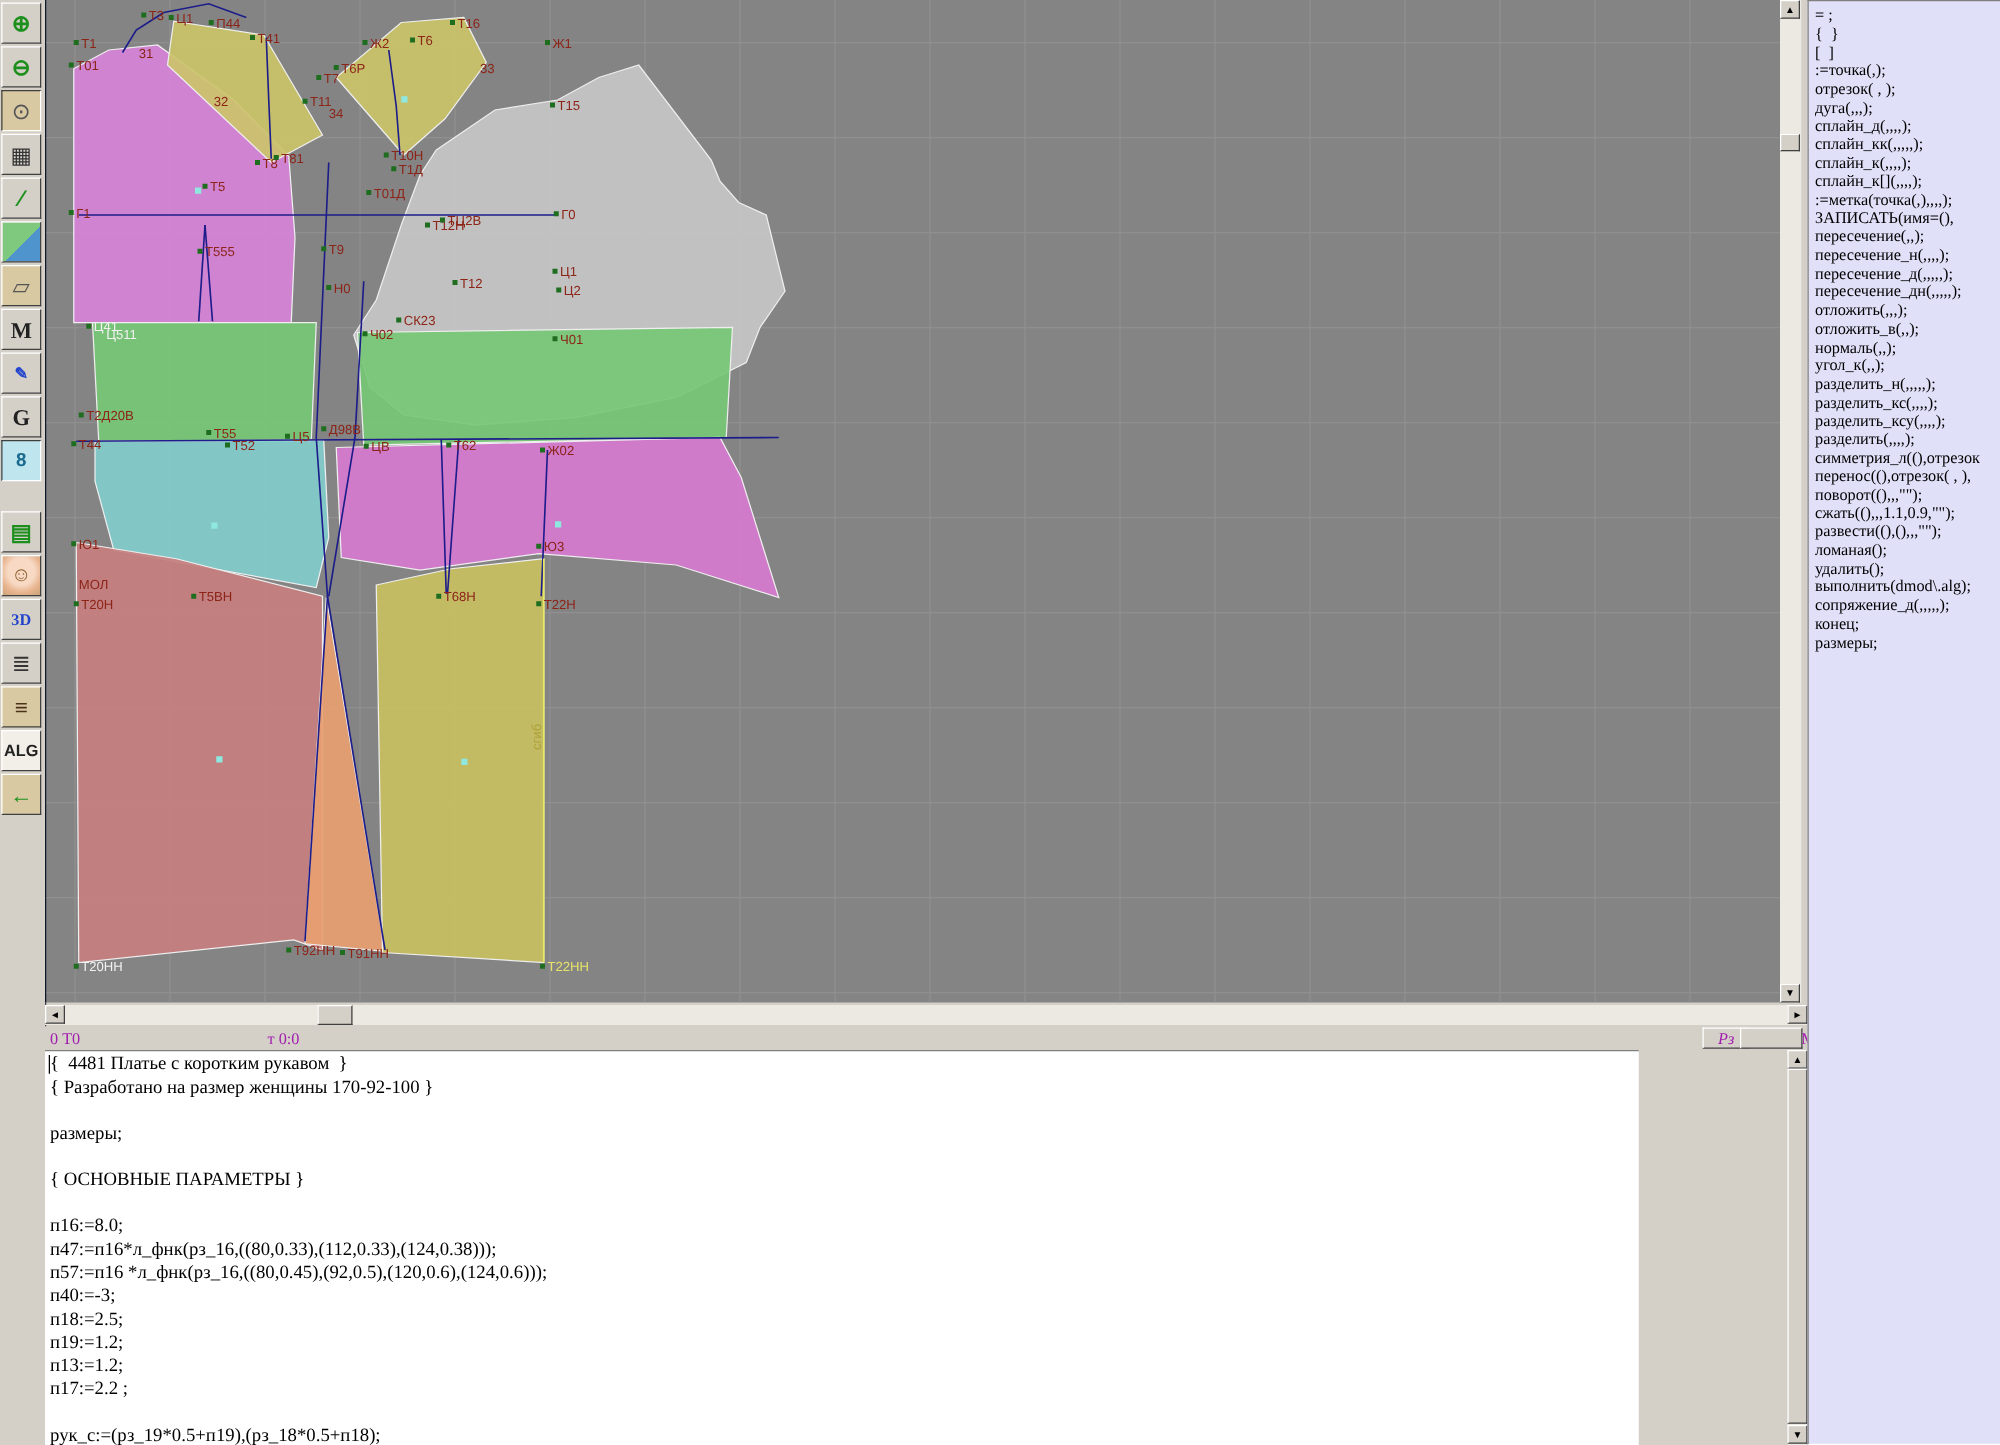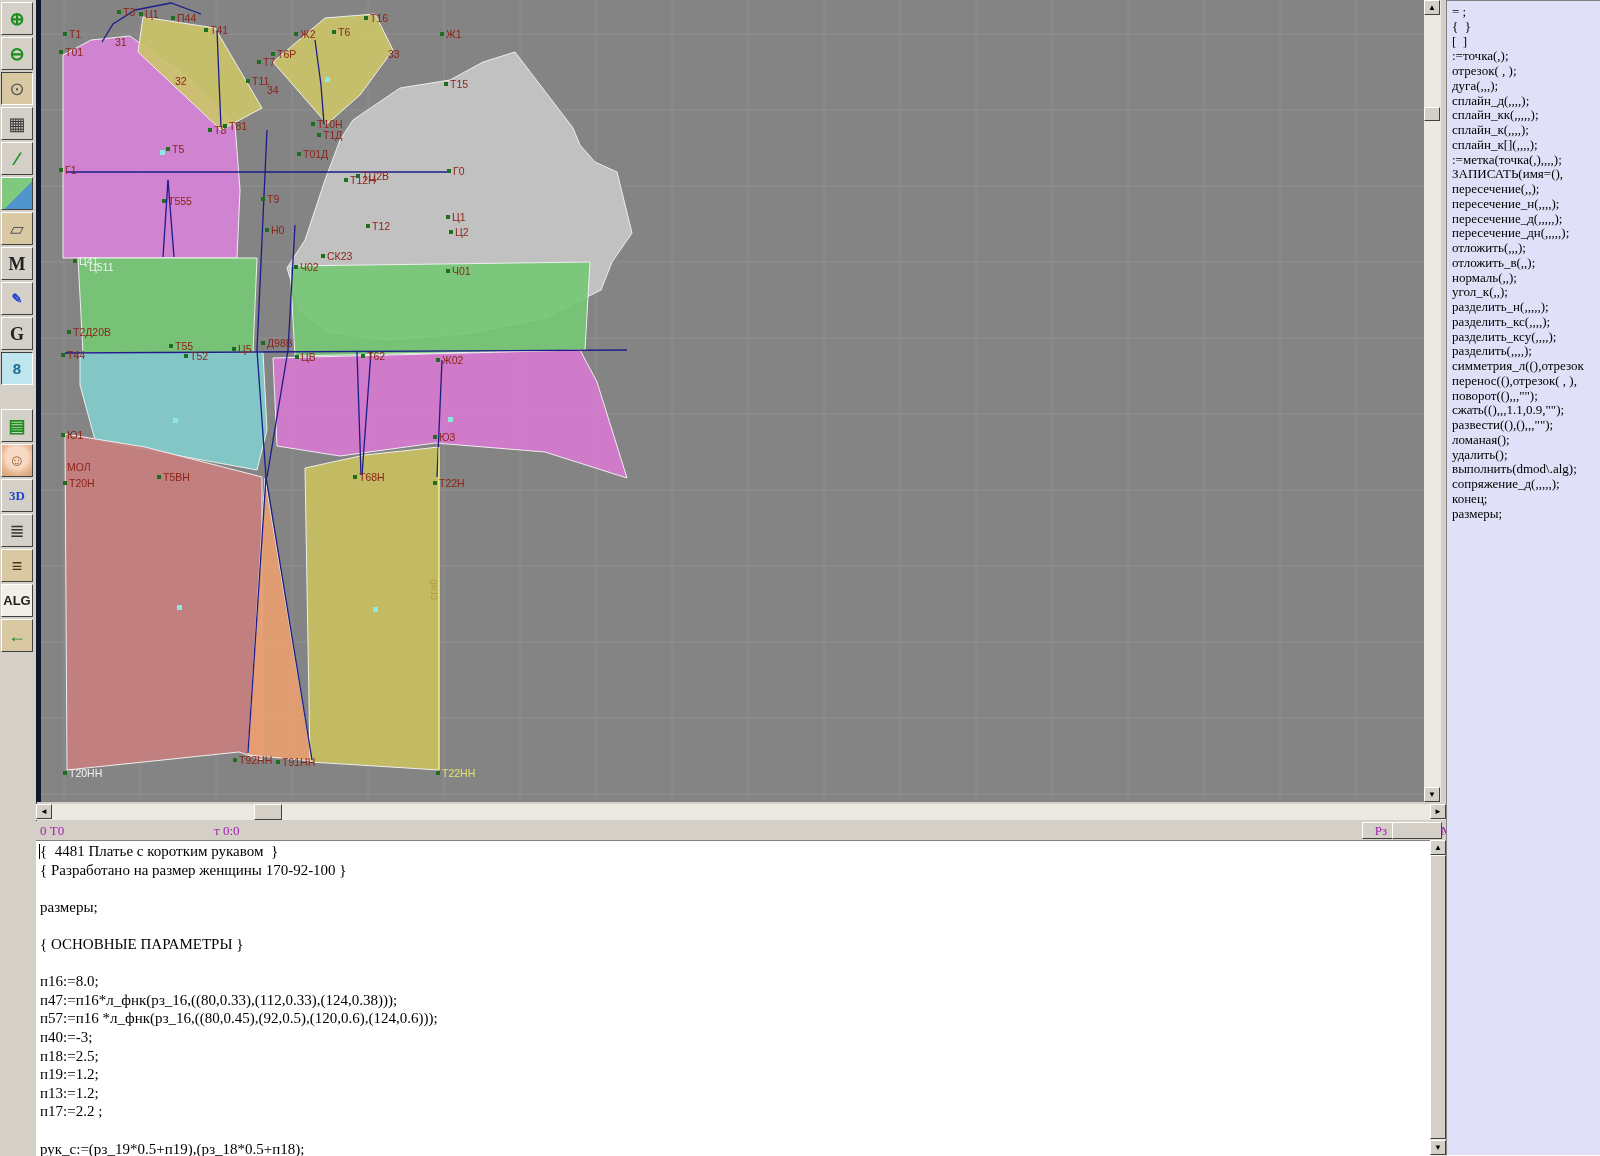--- a/index.html
+++ b/index.html
@@ -25,21 +25,21 @@
   .g-cyan{background:#bfe6ef;color:#1b6b8f;font-weight:bold;font-size:15px;}
   .g-pic{background:linear-gradient(135deg,#7fc97f 0 55%,#4f94cd 55% 100%);color:#fff;font-size:11px;}
   .g-face{background:radial-gradient(circle at 50% 40%,#f7d9c4 0 45%,#e8b48e 70%,#caa37a);color:#8b5a2b;font-size:16px;}
   .g-serif{font-family:"Liberation Serif",serif;font-weight:bold;color:#222;}
   .g-alg{font-size:13px;font-weight:bold;color:#222;background:#f1efe8;}
   .g-books{background:#d9c9a3;color:#4a3319;font-weight:bold;}
   .g-exit{background:#d9c9a3;color:#1d8f1d;font-weight:bold;}
 
   
   #canvas-wrap{position:absolute;left:36px;top:0;width:1388px;height:802px;background:#848484;
-               border-left:5px solid #0f172a;box-sizing:border-box;}
+               border-left:1px solid #0f172a;box-sizing:border-box;}
   #canvas-svg{display:block;}
 
   
   .sb{position:absolute;background:#ece9e2;}
   .sb-btn{position:absolute;width:16px;height:15px;background:#d4d0c8;color:#000;
         border-top:1px solid #fff;border-left:1px solid #fff;
         border-right:1px solid #404040;border-bottom:1px solid #404040;
         font-size:8px;display:flex;align-items:center;justify-content:center;box-sizing:border-box;}
   .sb-thumb{position:absolute;background:#d4d0c8;
         border-top:1px solid #fff;border-left:1px solid #fff;
@@ -50,24 +50,24 @@
 
   
   #statusbar{position:absolute;left:36px;top:821px;width:1410px;height:19px;background:#d4d0c8;
              font-family:"Liberation Serif",serif;font-size:13px;color:#a21caf;}
   #statusbar .s-left{position:absolute;left:4px;top:2px;}
   #statusbar .s-mid{position:absolute;left:178px;top:2px;}
   .sb-button{position:absolute;top:1px;width:38px;height:17px;background:#d4d0c8;text-align:center;
         border-top:1px solid #fff;border-left:1px solid #fff;
         border-right:1px solid #404040;border-bottom:1px solid #404040;
         font-family:"Liberation Serif",serif;font-size:13px;box-sizing:border-box;}
-  #btn-rz{right:46px;} #btn-md{right:4px;padding-left:48px;}
-
-  
-  #editor{position:absolute;left:36px;top:840px;width:1410px;height:316px;background:#ffffff;
+  #btn-rz{right:46px;font-style:italic;} #btn-md{right:4px;padding-left:48px;}
+
+  
+  #editor{position:absolute;left:36px;top:840px;width:1275px;height:316px;background:#ffffff;
           border-top:1px solid #808080;box-sizing:border-box;overflow:hidden;}
   #editor-text{position:absolute;left:4px;top:2px;font-family:"Liberation Serif",serif;
           font-size:15px;color:#000;}
   .ed-line{height:18.6px;white-space:pre;}
   #caret{position:absolute;left:3px;top:3px;width:1px;height:15px;background:#000;}
 
   
   #panel{position:absolute;left:1446px;top:0;width:154px;height:1156px;background:#e0e0f8;
          border-left:1px solid #808080;border-top:1px solid #808080;
          border-bottom:1px solid #fff;box-sizing:border-box;overflow:hidden;}

